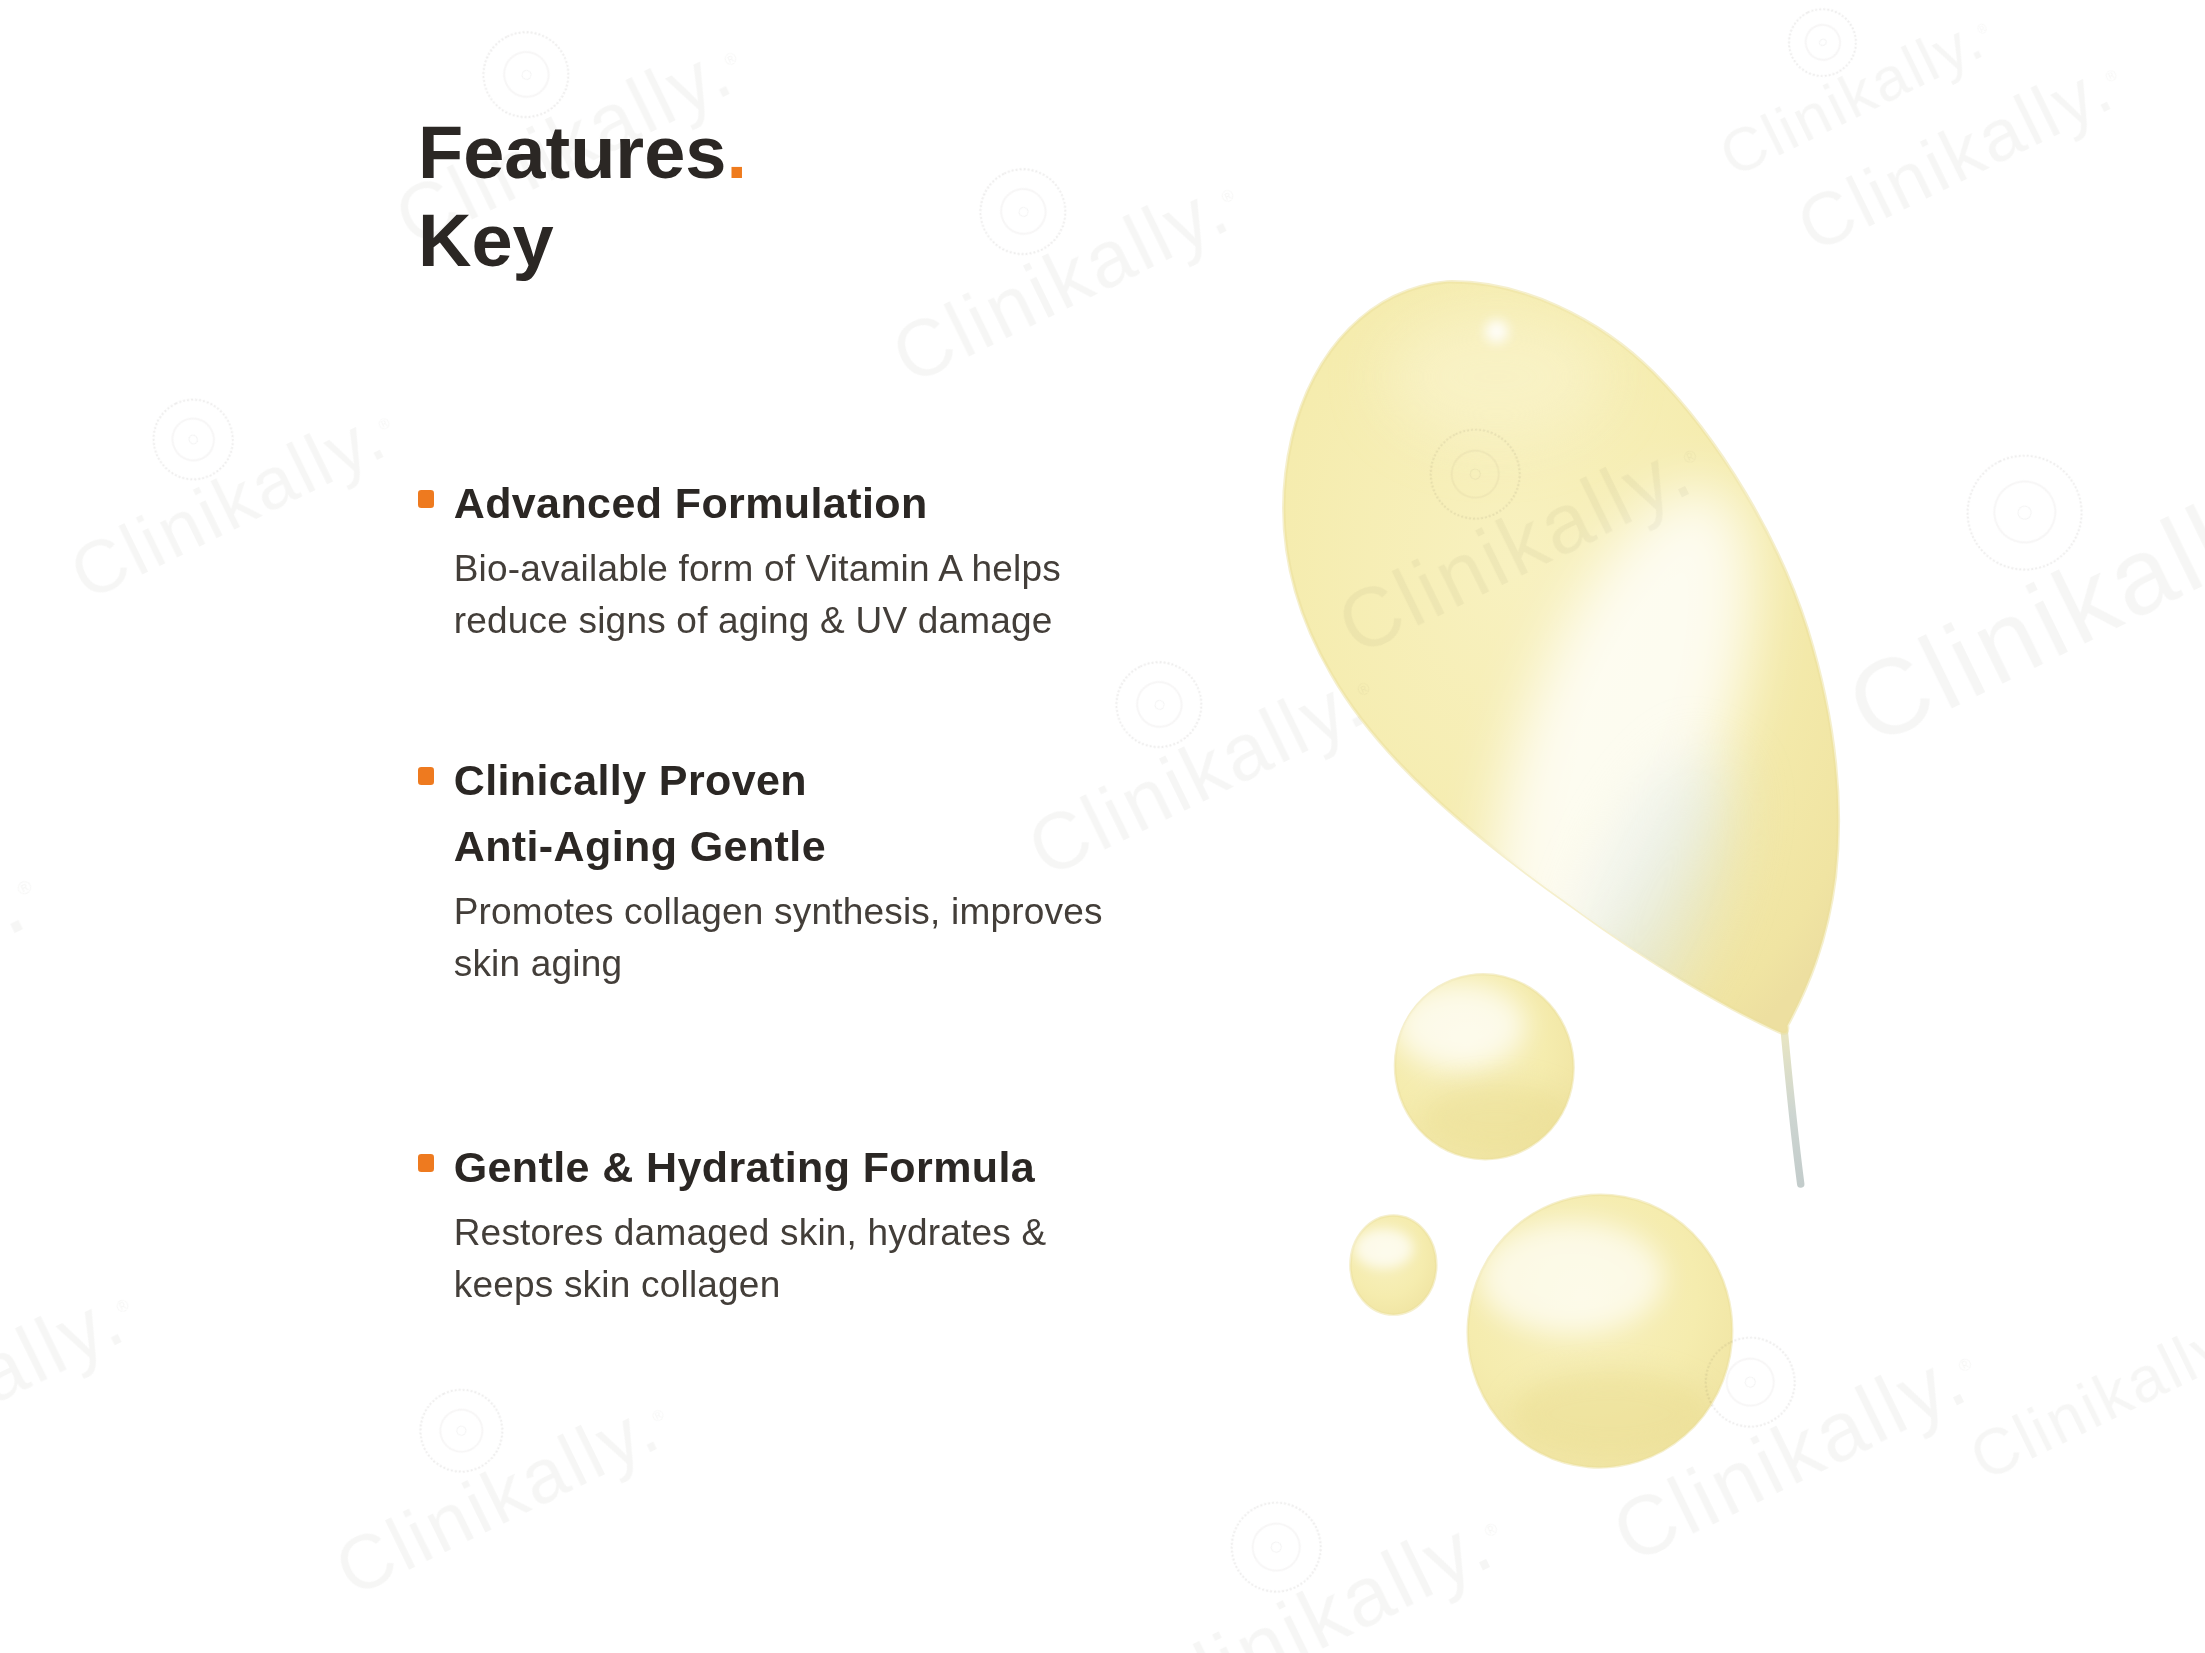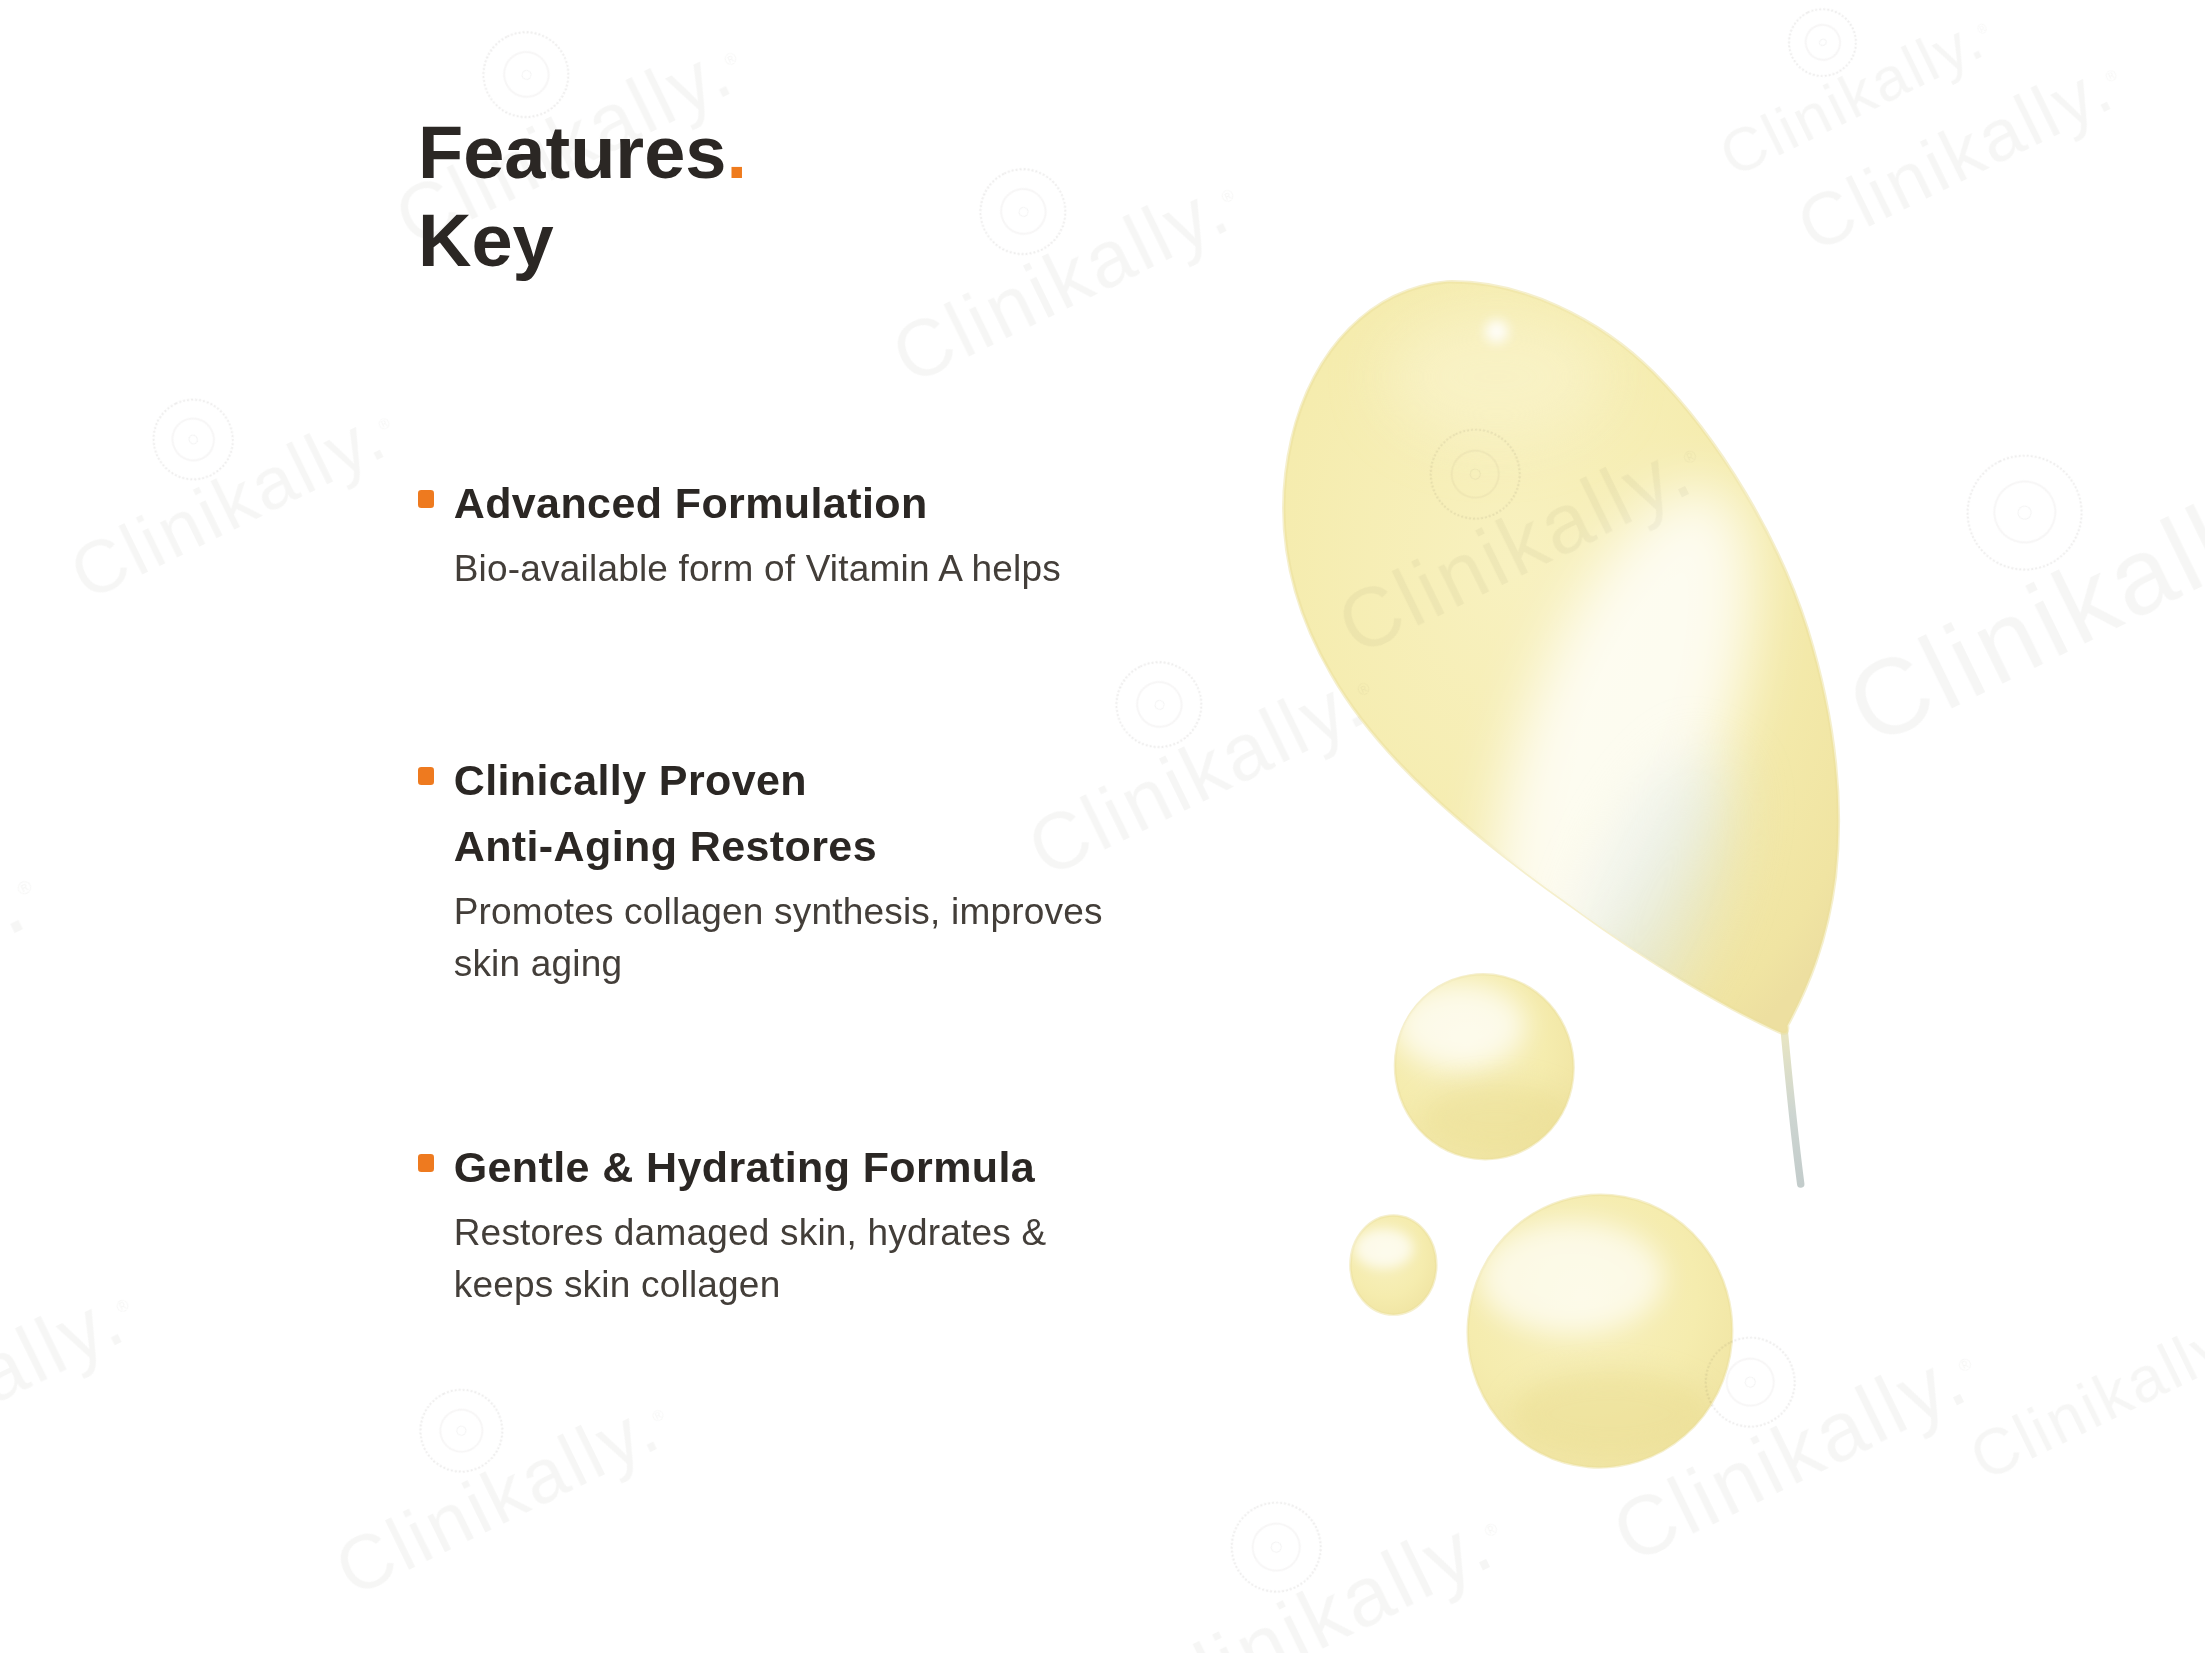--- a/index.html
+++ b/index.html
@@ -145,30 +145,31 @@
   </header>
 
   <section class="feature" style="top:470px">
     <span class="bullet"></span>
     <div class="ftext">
       <h2 class="fheading">
           <span class="hl">Advanced Formulation</span>
         </h2>
       <p class="fbody">
           <span class="bl">Bio-available form of Vitamin A helps</span>
+          <span class="bl">reduce signs of aging &amp; UV damage</span>
         </p>
     </div>
   </section>
 
   <section class="feature" style="top:747px">
     <span class="bullet"></span>
     <div class="ftext">
       <h2 class="fheading">
           <span class="hl">Clinically Proven</span>
-          <span class="hl">Anti-Aging Restores</span>
+          <span class="hl">Anti-Aging Gentle</span>
         </h2>
       <p class="fbody">
           <span class="bl">Promotes collagen synthesis, improves</span>
           <span class="bl">skin aging</span>
         </p>
     </div>
   </section>
 
   <section class="feature" style="top:1134px">
     <span class="bullet"></span>

